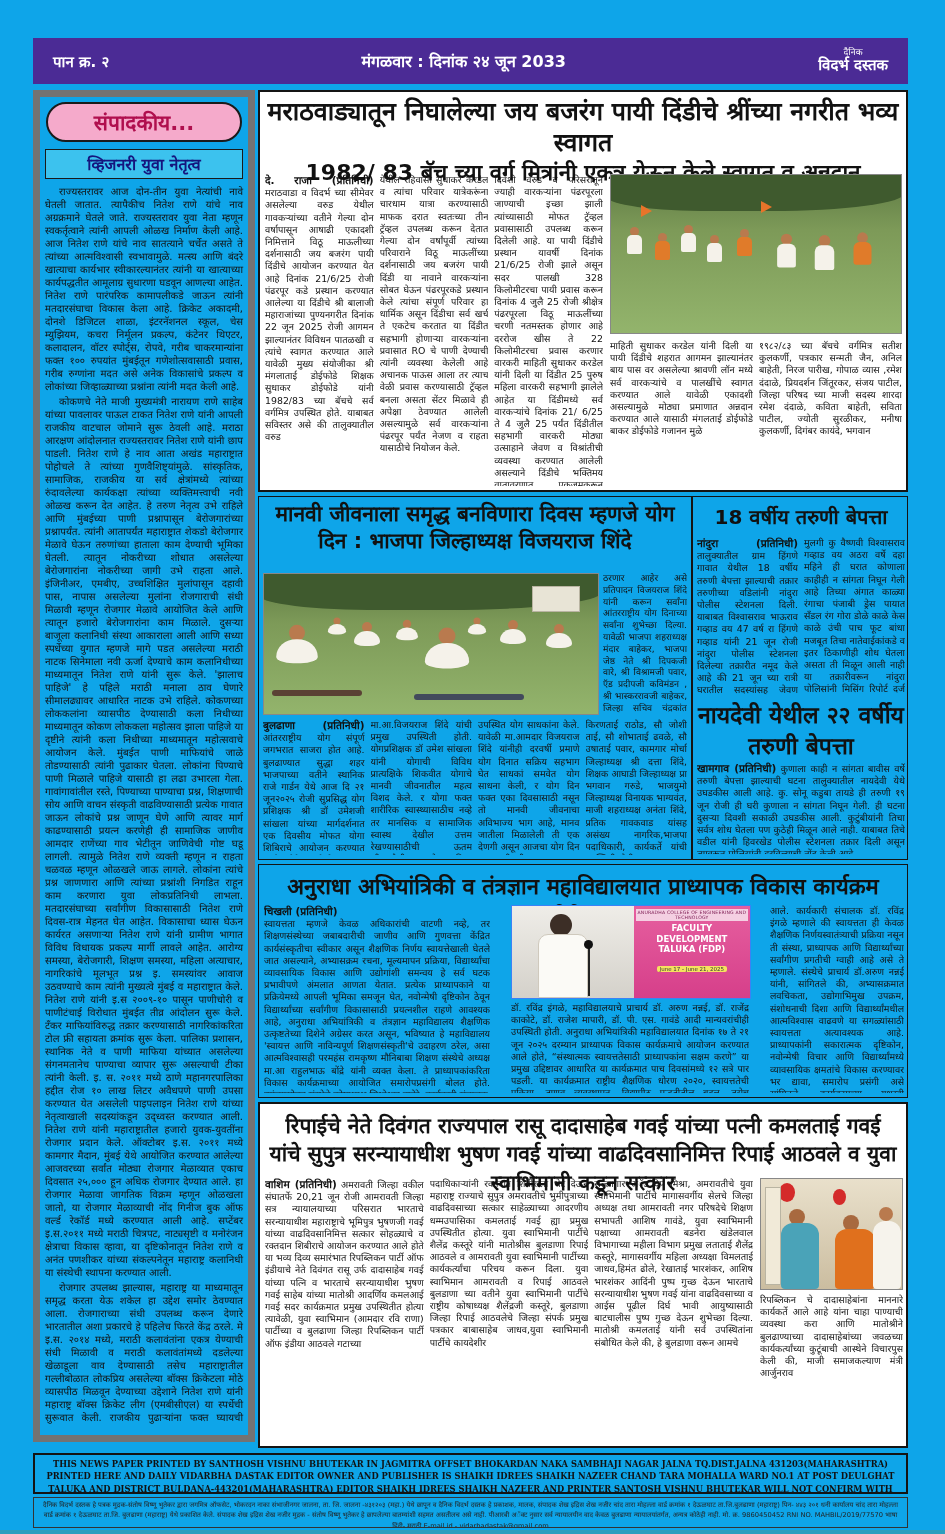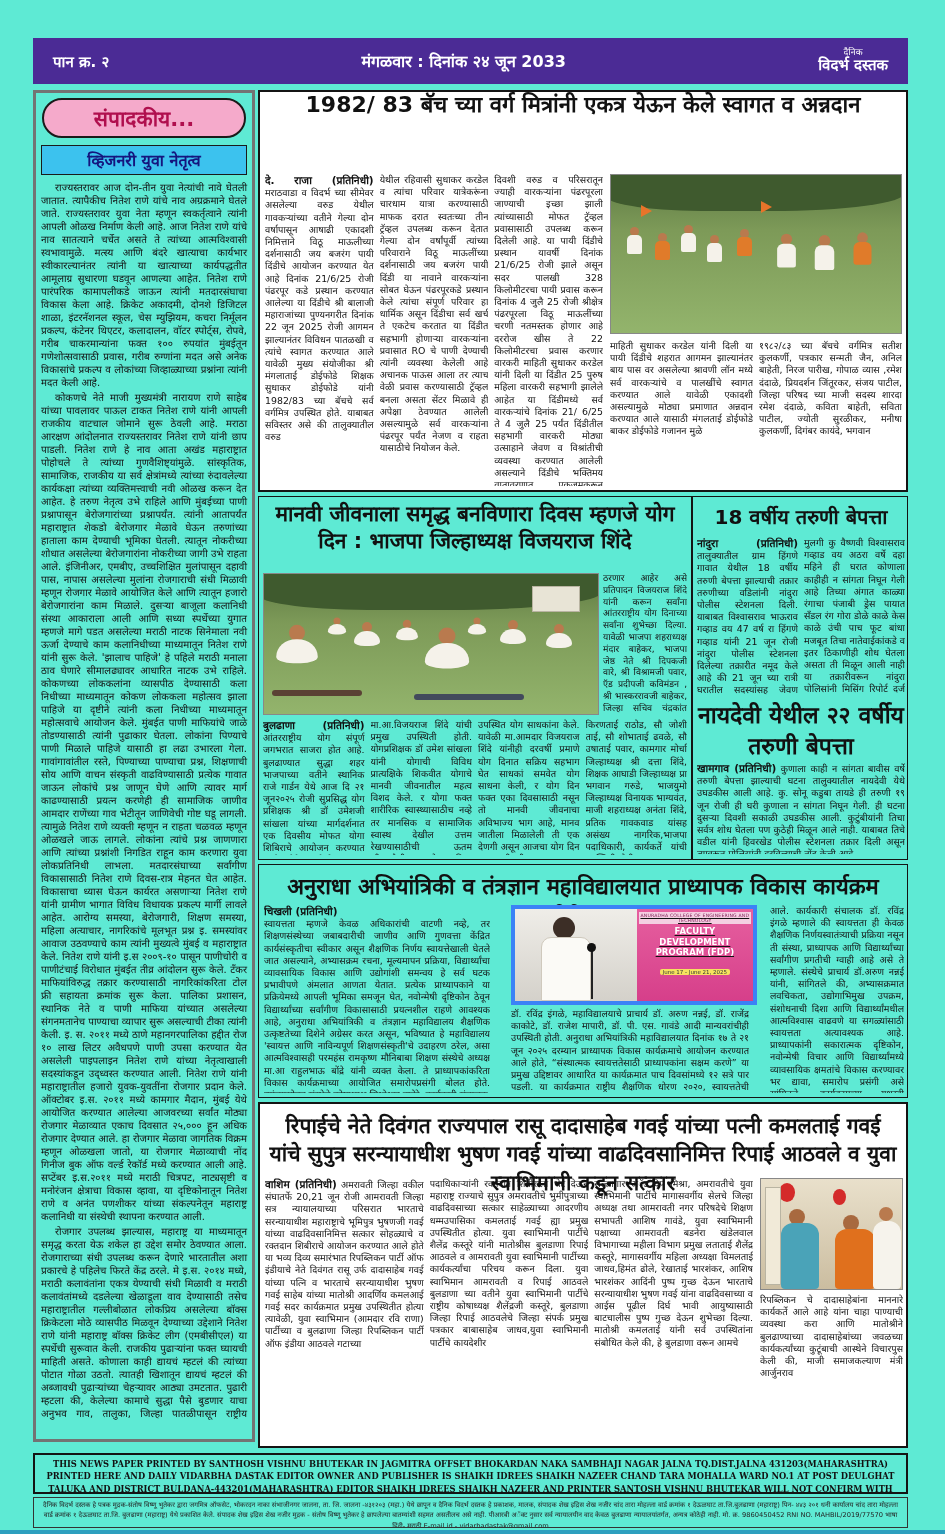--- a/index.html
+++ b/index.html
@@ -1,29 +1,29 @@
 <!DOCTYPE html>
 <html><head>
 <meta charset="utf-8">
 <style>
   html,body{margin:0;padding:0;background:#ffffff;}
-  .page{position:relative;width:945px;height:1534px;background:#5eead4;overflow:hidden;
+  .page{position:relative;width:945px;height:1534px;background:#0ea5e9;overflow:hidden;
         font-family:"DejaVu Sans",sans-serif;color:#111;}
   .abs{position:absolute;box-sizing:border-box;}
   .box{border:2px solid #141414;background:#fff;}
   
   .hdr{left:33px;top:38px;width:875px;height:46px;background:#4b2b95;color:#fff;
        display:flex;align-items:center;justify-content:space-between;padding:0 20px;}
   .hdr-left{font-size:15px;font-weight:bold;}
   .hdr-center{font-size:16px;font-weight:bold;}
   .hdr-right{text-align:center;line-height:1.05;}
   .brand-top{display:block;font-size:9px;}
   .brand{display:block;font-size:15px;font-weight:bold;}
   
-  .editorial{left:33px;top:90px;width:222px;height:1352px;border:3px solid #737373;padding:4px;overflow:hidden;}
+  .editorial{left:33px;top:90px;width:222px;height:1352px;border:7px solid #737373;padding:4px;overflow:hidden;}
   .ed-title{background:#f5aacb;border:2px solid #1a1a1a;border-radius:20px;color:#b00f4e;
             font-size:21px;font-weight:bold;text-align:center;padding:4px 0;margin:1px 2px 7px;}
   .ed-sub{background:#3cc2ee;border:1px solid #1a1a1a;color:#15157e;font-size:16px;font-weight:bold;
           text-align:center;padding:3px 0;margin:0 1px 6px;}
   .ed-body{font-size:10px;line-height:13px;text-align:justify;height:1240px;overflow:hidden;padding:0 1px;}
   .ed-body p{margin:0 0 2px;text-indent:14px;}
   
   .col{font-size:9.4px;line-height:12.2px;text-align:justify;overflow:hidden;}
   .col b{font-size:10.5px;}
   .cols{display:flex;gap:6px;}
@@ -46,21 +46,21 @@
   .sb-cols{left:438px;top:40px;width:208px;height:158px;}
   .sb-h2{position:absolute;left:438px;top:203px;width:208px;font-size:23px;font-weight:bold;text-align:center;line-height:1.35;}
   .sb-body{left:438px;top:265px;width:208px;height:92px;}
   
   .a5{left:258px;top:864px;width:650px;height:234px;border:1.5px solid #141414;}
   .a5h{font-size:22px;font-weight:bold;text-align:center;margin:5px 4px 3px;}
   .a5cols{position:absolute;left:5px;top:40px;width:640px;height:188px;display:flex;gap:21px;}
   .a5c1{width:226px;}
   .a5c2{width:238px;display:flex;flex-direction:column;gap:3px;}
   .a5c3{flex:1;}
-  .fdp-photo{position:relative;width:100%;height:92px;display:flex;overflow:hidden;border:4px solid #3b82f6;text-decoration:underline;}
+  .fdp-photo{position:relative;width:100%;height:92px;display:flex;overflow:hidden;border:1px solid #3b82f6;}
   .fdp-left{width:52%;background:linear-gradient(180deg,#efede8,#d4d1ca);position:relative;}
   .fdp-right{width:48%;background:linear-gradient(180deg,#e65f9f,#d63f8a);color:#fff;text-align:center;padding:3px 2px;}
   .fdp-college{font-size:4.6px;letter-spacing:.2px;background:#f4cfe2;color:#7c1b52;padding:1px 0;margin-bottom:2px;}
   .fdp-t1{font-size:8.5px;font-weight:bold;line-height:1.25;}
   .fdp-t2{font-size:8.5px;font-weight:bold;margin-bottom:2px;}
   .fdp-dates{font-size:5.5px;background:#f6e25f;color:#333;display:inline-block;padding:0 3px;border-radius:2px;}
   
   .a6{left:258px;top:1102px;width:650px;height:346px;}
   .a6h{font-size:21px;font-weight:bold;text-align:center;line-height:1.35;margin:8px 8px 4px;}
   .a6cols{left:5px;top:74px;width:488px;height:264px;}
@@ -106,20 +106,21 @@
     <div class="ed-title">संपादकीय...</div>
     <div class="ed-sub">व्हिजनरी युवा नेतृत्व</div>
     <div class="ed-body">
       <p>राज्यस्तरावर आज दोन-तीन युवा नेत्यांची नावे घेतली जातात. त्यापैकीच नितेश राणे यांचे नाव अग्रक्रमाने घेतले जाते. राज्यस्तरावर युवा नेता म्हणून स्वकर्तृत्वाने त्यांनी आपली ओळख निर्माण केली आहे. आज नितेश राणे यांचे नाव सातत्याने चर्चेत असते ते त्यांच्या आत्मविश्वासी स्वभावामुळे. मत्स्य आणि बंदरे खात्याचा कार्यभार स्वीकारल्यानंतर त्यांनी या खात्याच्या कार्यपद्धतीत आमूलाग्र सुधारणा घडवून आणल्या आहेत. नितेश राणे पारंपरिक कामापलीकडे जाऊन त्यांनी मतदारसंघाचा विकास केला आहे. क्रिकेट अकादमी, दोनशे डिजिटल शाळा, इंटरनॅशनल स्कूल, चेस म्युझियम, कचरा निर्मूलन प्रकल्प, कंटेनर थिएटर, कलादालन, वॉटर स्पोर्ट्स, रोपवे, गरीब चाकरमान्यांना फक्त १०० रुपयांत मुंबईतून गणेशोत्सवासाठी प्रवास, गरीब रुग्णांना मदत असे अनेक विकासांचे प्रकल्प व लोकांच्या जिव्हाळ्याच्या प्रश्नांना त्यांनी मदत केली आहे.</p>
       <p>कोकणचे नेते माजी मुख्यमंत्री नारायण राणे साहेब यांच्या पावलावर पाऊल टाकत नितेश राणे यांनी आपली राजकीय वाटचाल जोमाने सुरू ठेवली आहे. मराठा आरक्षण आंदोलनात राज्यस्तरावर नितेश राणे यांनी छाप पाडली. नितेश राणे हे नाव आता अखंड महाराष्ट्रात पोहोचले ते त्यांच्या गुणवैशिष्ट्यांमुळे. सांस्कृतिक, सामाजिक, राजकीय या सर्व क्षेत्रांमध्ये त्यांच्या रुंदावलेल्या कार्यकक्षा त्यांच्या व्यक्तिमत्त्वाची नवी ओळख करून देत आहेत. हे तरुण नेतृत्व उभे राहिले आणि मुंबईच्या पाणी प्रश्नापासून बेरोजगारांच्या प्रश्नापर्यंत. त्यांनी आतापर्यंत महाराष्ट्रात शेकडो बेरोजगार मेळावे घेऊन तरुणांच्या हाताला काम देण्याची भूमिका घेतली. त्यातून नोकरीच्या शोधात असलेल्या बेरोजगारांना नोकरीच्या जागी उभे राहता आले. इंजिनीअर, एमबीए, उच्चशिक्षित मुलांपासून दहावी पास, नापास असलेल्या मुलांना रोजगाराची संधी मिळावी म्हणून रोजगार मेळावे आयोजित केले आणि त्यातून हजारो बेरोजगारांना काम मिळाले. दुसऱ्या बाजूला कलानिधी संस्था आकाराला आली आणि सध्या स्पर्धेच्या युगात म्हणजे मागे पडत असलेल्या मराठी नाटक सिनेमाला नवी ऊर्जा देण्याचे काम कलानिधीच्या माध्यमातून नितेश राणे यांनी सुरू केले. 'झालाच पाहिजे' हे पहिले मराठी मनाला ठाव घेणारे सीमालढ्यावर आधारित नाटक उभे राहिले. कोकणच्या लोककलांना व्यासपीठ देण्यासाठी कला निधीच्या माध्यमातून कोकण लोककला महोत्सव झाला पाहिजे या दृष्टीने त्यांनी कला निधीच्या माध्यमातून महोत्सवाचे आयोजन केले. मुंबईत पाणी माफियांचे जाळे तोडण्यासाठी त्यांनी पुढाकार घेतला. लोकांना पिण्याचे पाणी मिळाले पाहिजे यासाठी हा लढा उभारला गेला. गावांगावांतील रस्ते, पिण्याच्या पाण्याचा प्रश्न, शिक्षणाची सोय आणि वाचन संस्कृती वाढविण्यासाठी प्रत्येक गावात जाऊन लोकांचे प्रश्न जाणून घेणे आणि त्यावर मार्ग काढण्यासाठी प्रयत्न करणेही ही सामाजिक जाणीव आमदार राणेंच्या गाव भेटीतून जाणिवेची गोष्ट घडू लागली. त्यामुळे नितेश राणे व्यक्ती म्हणून न राहता चळवळ म्हणून ओळखले जाऊ लागले. लोकांना त्यांचे प्रश्न जाणणारा आणि त्यांच्या प्रश्नांशी निगडित राहून काम करणारा युवा लोकप्रतिनिधी लाभला. मतदारसंघाच्या सर्वांगीण विकासासाठी नितेश राणे दिवस-रात्र मेहनत घेत आहेत. विकासाचा ध्यास घेऊन कार्यरत असणाऱ्या नितेश राणे यांनी ग्रामीण भागात विविध विधायक प्रकल्प मार्गी लावले आहेत. आरोग्य समस्या, बेरोजगारी, शिक्षण समस्या, महिला अत्याचार, नागरिकांचे मूलभूत प्रश्न इ. समस्यांवर आवाज उठवण्याचे काम त्यांनी मुख्यत्वे मुंबई व महाराष्ट्रात केले. नितेश राणे यांनी इ.स २००९-१० पासून पाणीचोरी व पाणीटंचाई विरोधात मुंबईत तीव्र आंदोलन सुरू केले. टँकर माफियांविरुद्ध तक्रार करण्यासाठी नागरिकांकरिता टोल फ्री सहायता क्रमांक सुरू केला. पालिका प्रशासन, स्थानिक नेते व पाणी माफिया यांच्यात असलेल्या संगनमतानेच पाण्याचा व्यापार सुरू असल्याची टीका त्यांनी केली. इ. स. २०११ मध्ये ठाणे महानगरपालिका हद्दीत रोज १० लाख लिटर अवैधपणे पाणी उपसा करण्यात येत असलेली पाइपलाइन नितेश राणे यांच्या नेतृत्वाखाली सदस्यांकडून उद्ध्वस्त करण्यात आली. नितेश राणे यांनी महाराष्ट्रातील हजारो युवक-युवतींना रोजगार प्रदान केले. ऑक्टोबर इ.स. २०११ मध्ये कामगार मैदान, मुंबई येथे आयोजित करण्यात आलेल्या आजवरच्या सर्वांत मोठ्या रोजगार मेळाव्यात एकाच दिवसात २५,००० हून अधिक रोजगार देण्यात आले. हा रोजगार मेळावा जागतिक विक्रम म्हणून ओळखला जातो, या रोजगार मेळाव्याची नोंद गिनीज बुक ऑफ वर्ल्ड रेकॉर्ड मध्ये करण्यात आली आहे. सप्टेंबर इ.स.२०११ मध्ये मराठी चित्रपट, नाट्यसृष्टी व मनोरंजन क्षेत्राचा विकास व्हावा, या दृष्टिकोनातून नितेश राणे व अनंत पणशीकर यांच्या संकल्पनेतून महाराष्ट्र कलानिधी या संस्थेची स्थापना करण्यात आली.</p>
       <p>रोजगार उपलब्ध झाल्यास, महाराष्ट्र या माध्यमातून समृद्ध करता येऊ शकेल हा उद्देश समोर ठेवण्यात आला. रोजगाराच्या संधी उपलब्ध करून देणारे भारतातील अशा प्रकारचे हे पहिलेच फिरते केंद्र ठरले. मे इ.स. २०१४ मध्ये, मराठी कलावंतांना एकत्र येण्याची संधी मिळावी व मराठी कलावंतांमध्ये दडलेल्या खेळाडूला वाव देण्यासाठी तसेच महाराष्ट्रातील गल्लीबोळात लोकप्रिय असलेल्या बॉक्स क्रिकेटला मोठे व्यासपीठ मिळवून देण्याच्या उद्देशाने नितेश राणे यांनी महाराष्ट्र बॉक्स क्रिकेट लीग (एमबीसीएल) या स्पर्धेची सुरूवात केली. राजकीय पुढाऱ्यांना फक्त घ्यायची माहिती असते. कोणाला काही द्यायचं म्हटलं की त्यांच्या पोटात गोळा उठतो. त्यातही खिशातून द्यायचं म्हटलं की अब्जावधी पुढाऱ्यांच्या चेहऱ्यावर आठ्या उमटतात. पुढारी म्हटला की, केलेल्या कामाचे सुद्धा पैसे बुडणार याचा अनुभव गाव, तालुका, जिल्हा पातळीपासून राष्ट्रीय स्तरापर्यंत अनेकांनी वेळोवेळी घेतलेला आहे; परंतु नितेश राणे हे या बाबतीत राजकीय पुढारी नाहीत. जिथे चांगलं सामाजिक कार्य आहे, एखादा गुणी खेळाडू आहे, हुशार पण गरीब विद्यार्थी आहे, चित्रकार, कलावंत आहे व त्याला आर्थिक मदतीची गरज आहे अशा सिंधुदुर्ग जिल्ह्यातील कानाकोपऱ्यांतील गरजूंना त्यांनी स्वतःच्या खिशातून मदत केली आहे. अशी शेकडो उदाहरणे सांगता येण्यासारखी आहेत. हा महाराष्ट्र राकट आणि कणखर आहे पण तेवढाच बकूळ फुलांचा, सुगंध गुलाब फुलांचे सौंदर्य आणि झेंडूंच्या फुलांचे मादक लाभलेला आहे.</p>
     </div>
   </div>
 
   <div class="abs box a1">
+    <div class="a1h1">मराठवाड्यातून निघालेल्या जय बजरंग पायी दिंडीचे श्रींच्या नगरीत भव्य स्वागत</div>
     <div class="a1h2">1982/ 83 बॅच च्या वर्ग मित्रांनी एकत्र येऊन केले स्वागत व अन्नदान</div>
     <div class="abs cols a1-left">
       <div class="col"><b>दे. राजा (प्रतिनिधी)</b> <span>मराठवाडा व विदर्भ च्या सीमेवर असलेल्या वरुड येथील गावकऱ्यांच्या वतीने गेल्या दोन वर्षापासून आषाढी एकादशी निमित्ताने विठू माऊलीच्या दर्शनासाठी जय बजरंग पायी दिंडीचे आयोजन करण्यात येत आहे दिनांक 21/6/25 रोजी पंढरपूर कडे प्रस्थान करण्यात आलेल्या या दिंडीचे श्री बालाजी महाराजांच्या पुण्यनगरीत दिनांक 22 जून 2025 रोजी आगमन झाल्यानंतर विविधन पातळखी व त्यांचे स्वागत करण्यात आले यावेळी मुख्य संयोजीका श्री मंगलाताई डोईफोडे शिक्षक सुधाकर डोईफोडे यांनी 1982/83 च्या बॅचचे सर्व वर्गमित्र उपस्थित होते. याबाबत सविस्तर असे की तालुक्यातील वरुड</span></div>
       <div class="col">येथील रहिवासी सुधाकर करडेल व त्यांचा परिवार यात्रेकरूंना चारधाम यात्रा करण्यासाठी माफक दरात स्वतःच्या तीन ट्रॅव्हल उपलब्ध करून देतात गेल्या दोन वर्षांपूर्वी त्यांच्या परिवाराने विठू माऊलींच्या दर्शनासाठी जय बजरंग पायी दिंडी या नावाने वारकऱ्यांना सोबत घेऊन पंढरपूरकडे प्रस्थान केले त्यांचा संपूर्ण परिवार हा धार्मिक असून दिंडीचा सर्व खर्च ते एकटेच करतात या दिंडीत सहभागी होणाऱ्या वारकऱ्यांना प्रवासात RO चे पाणी देण्याची त्यांनी व्यवस्था केलेली आहे अचानक पाऊस आला तर त्याच वेळी प्रवास करण्यासाठी ट्रॅव्हल बनला असता सेंटर मिळावे ही अपेक्षा ठेवण्यात आलेली असल्यामुळे सर्व वारकऱ्यांना पंढरपूर पर्यंत नेजण व राहता यासाठीचे नियोजन केले.</div>
       <div class="col">दिवशी वरुड व परिसरातून ज्याही वारकऱ्यांना पंढरपूरला जाण्याची इच्छा झाली त्यांच्यासाठी मोफत ट्रॅव्हल प्रवासासाठी उपलब्ध करून दिलेली आहे. या पायी दिंडीचे प्रस्थान यावर्षी दिनांक 21/6/25 रोजी झाले असून सदर पालखी 328 किलोमीटरचा पायी प्रवास करून दिनांक 4 जुलै 25 रोजी श्रीक्षेत्र पंढरपूरला विठू माऊलींच्या चरणी नतमस्तक होणार आहे दररोज खीस ते 22 किलोमीटरचा प्रवास करणार वारकरी माहिती सुधाकर करडेल यांनी दिली या दिंडीत 25 पुरुष महिला वारकरी सहभागी झालेले आहेत या दिंडीमध्ये सर्व वारकऱ्यांचे दिनांक 21/ 6/25 ते 4 जुलै 25 पर्यंत दिंडीतील सहभागी वारकरी मोठ्या उत्साहाने जेवण व विश्रांतीची व्यवस्था करण्यात आलेली असल्याने दिंडीचे भक्तिमय वातावरणात एकजमकरून करण्यात आली आहे.</div>
     </div>
     <div class="abs a1-photo grass">
       <div class="trees"></div>
       <div class="person" style="left:16px;top:52px;">
           <div class="p-head"></div>
@@ -229,21 +230,21 @@
         <div class="fdp-photo">
           <div class="fdp-left">
             <div style="position:absolute;left:38px;top:8px;width:22px;height:22px;border-radius:50%;background:#3c2e26;"></div>
             <div style="position:absolute;left:26px;top:28px;width:48px;height:62px;border-radius:10px 10px 0 0;background:#fbfaf6;border:1px solid #cfc9bd;"></div>
             <div style="position:absolute;left:76px;top:40px;width:2px;height:50px;background:#222;"></div>
             <div style="position:absolute;left:72px;top:34px;width:9px;height:9px;border-radius:50%;background:#111;"></div>
           </div>
           <div class="fdp-right">
             <div class="fdp-college">ANURADHA COLLEGE OF ENGINEERING AND TECHNOLOGY</div>
             <div class="fdp-t1">FACULTY DEVELOPMENT</div>
-            <div class="fdp-t2">PROGRAM (FDP)</div>
+            <div class="fdp-t2">TALUKA (FDP)</div>
             <div class="fdp-dates">June 17 - June 21, 2025</div>
           </div>
         </div>
         <div class="col" style="flex:1;">डॉ. रविंद्र इंगळे, महाविद्यालयाचे प्राचार्य डॉ. अरुण नन्नई, डॉ. राजेंद्र काकोटे, डॉ. राजेश मापारी, डॉ. पी. एस. गावंडे आदी मान्यवरांचीही उपस्थिती होती. अनुराधा अभियांत्रिकी महाविद्यालयात दिनांक १७ ते २१ जून २०२५ दरम्यान प्राध्यापक विकास कार्यक्रमाचे आयोजन करण्यात आले होते, “संस्थात्मक स्वायत्ततेसाठी प्राध्यापकांना सक्षम करणे” या प्रमुख उद्दिष्टावर आधारित या कार्यक्रमात पाच दिवसांमध्ये १२ सत्रे पार पडली. या कार्यक्रमात राष्ट्रीय शैक्षणिक धोरण २०२०, स्वायत्ततेची प्रक्रिया, तणाव व्यवस्थापन, विद्यापीठ पद्धतीतील बदल, तसेच प्राध्यापकांची जबाबदारी आणि संधी यांवर सखोल मार्गदर्शन करण्यात</div>
       </div>
       <div class="col a5c3">आले. कार्यकारी संचालक डॉ. रविंद्र इंगळे म्हणाले की स्वायत्तता ही केवळ शैक्षणिक निर्णयस्वातंत्र्याची प्रक्रिया नसून ती संस्था, प्राध्यापक आणि विद्यार्थ्यांच्या सर्वांगीण प्रगतीची ग्वाही आहे असे ते म्हणाले. संस्थेचे प्राचार्य डॉ.अरुण नन्नई यांनी, सांगितले की, अभ्यासक्रमात लवचिकता, उद्योगाभिमुख उपक्रम, संशोधनाची दिशा आणि विद्यार्थ्यांमधील आत्मविश्वास वाढवणे या सगळ्यांसाठी स्वायत्तता अत्यावश्यक आहे. प्राध्यापकांनी सकारात्मक दृष्टिकोन, नवोन्मेषी विचार आणि विद्यार्थ्यांमध्ये व्यावसायिक क्षमतांचे विकास करण्यावर भर द्यावा, समारोप प्रसंगी असे सांगितले. कार्यक्रमाच्या यशस्वी आयोजनासाठी संपूर्ण महाविद्यालयीन टीमचे विशेष कौतुक करण्यात आले. ही कार्यशाळा हे स्वायत्ततेच्या दिशेने निश्चित टाकलेले एक भक्कम पाऊल ठरले असून, येणाऱ्या काळात अनुराधा अभियांत्रिकी महाविद्यालय शैक्षणिक उत्कृष्टता आणि नाविन्यपूर्ण शिक्षणसंस्कृतीह साकारत पुढे जाईल, असा विश्वास मान्यवरांनी व्यक्त केला. सदर कार्यक्रमाचे संचलन प्रा. अक्षय पाटील यांनी तर आभार डॉ. पि. एस . गावंडे यांनी व्यक्त केले.</div>
     </div>
   </div>
 
   <div class="abs box a6">

